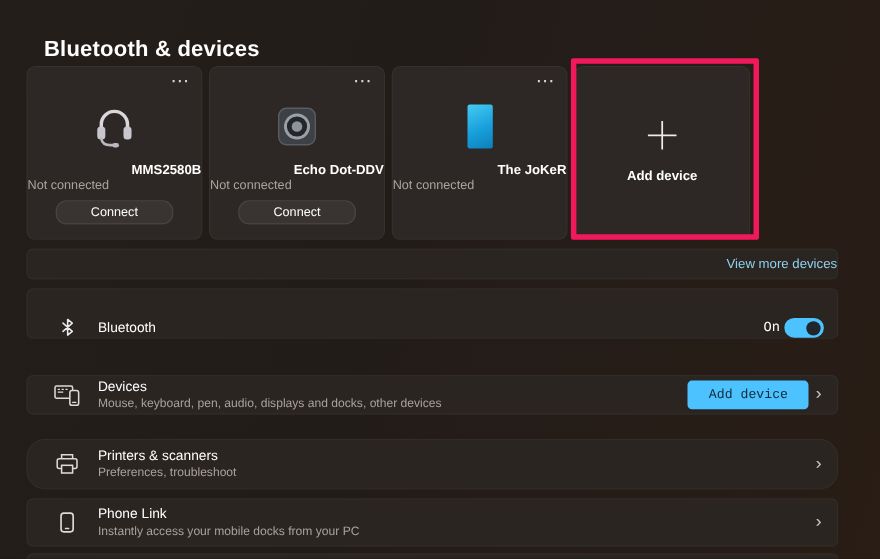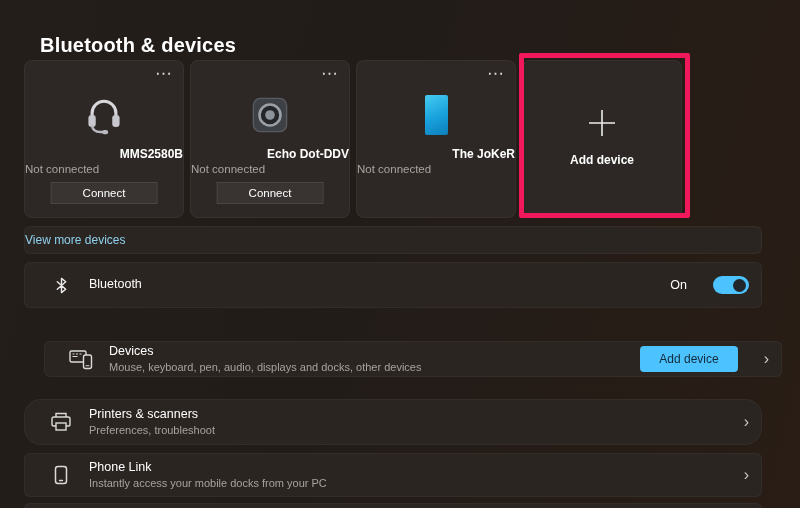--- a/index.html
+++ b/index.html
@@ -30,60 +30,60 @@
     position:absolute; top:86px; left:0; width:100%; text-align:right;
     font-size:12px; font-weight:700; color:#ffffff;
   }
   .dev-status {
     position:absolute; top:102px; left:0; width:100%; text-align:left;
     font-size:11.5px; color:#aaa49f;
   }
   .connect-btn {
     position:absolute; top:121px; left:50%; transform:translateX(-50%);
     background:#393332; color:#ffffff; border:1px solid rgba(255,255,255,.09);
-    border-radius:0; font-size:11.5px; padding:4px 31px;
+    border-radius:10px; font-size:11.5px; padding:4px 31px;
     font-family:inherit; cursor:pointer;
   }
   .joker-phone {
     width:23px; height:40px; border-radius:2px;
     background:linear-gradient(155deg,#46cbf1 0%,#18a0dc 55%,#0c7fb9 100%);
   }
   .add-plus { position:absolute; top:46px; left:0; right:0; display:flex; justify-content:center; }
   .add-label {
     position:absolute; top:92px; left:0; width:100%; text-align:center;
     font-size:12px; font-weight:700; color:#ffffff;
   }
   .highlight-box {
     position:absolute; left:519px; top:53px; width:171px; height:165px;
     border:5px solid #f2185c; border-radius:2px; pointer-events:none; z-index:6;
   }
   .bar-row {
     position:absolute; left:24px; width:738px; background:#2b2522;
     border:1px solid rgba(255,255,255,.04); border-radius:6px;
     display:flex; align-items:center;
   }
-  .viewmore { top:226px; height:28px; justify-content:flex-start; cursor:pointer; }
+  .viewmore { top:226px; height:28px; justify-content:flex-end; cursor:pointer; }
   .viewmore span { font-size:12px; color:#8ed1ee; }
-  .bt-row { top:262px; height:46px; }
+  .bt-row { top:262px; height:46px;align-items:flex-end; }
   .row-icon { margin-left:24px; width:24px; display:flex; justify-content:center; flex:0 0 auto; }
   .row-text { margin-left:16px; }
   .row-title { font-size:12.5px; color:#ffffff; line-height:1.25; }
   .row-sub { font-size:11px; color:#a8a29d; margin-top:1px; line-height:1.2; }
-  .row-right { margin-left:auto; display:flex; align-items:center; margin-right:12px; gap:26px; }
+  .row-right { margin-left:auto; display:flex; align-items:center; margin-right:12px; gap:4px;font-family:Liberation Mono, monospace; }
   .on-label { font-size:12.5px; color:#ffffff; }
   .toggle {
     width:36px; height:18px; border-radius:10px; background:#4cc2ff;
     position:relative; cursor:pointer; flex:0 0 auto;
   }
   .toggle .knob {
     position:absolute; right:3px; top:2.5px; width:13px; height:13px;
     border-radius:50%; background:#20262b;
   }
   .set-row { cursor:pointer; }
-  .row-devices { top:341px; height:36px;margin-left:20px; }
+  .row-devices { top:341px; height:36px; }
   .row-printers { top:399px; height:46px;border-radius:17px; }
   .row-phonelink { top:453px; height:44px; }
   .row-partial { top:503px; height:14px; border-radius:6px; }
   .accent-btn {
     background:#4cc2ff; color:#112b38; border:none; border-radius:4px;
     font-size:12px; font-weight:500; padding:6px 19px; font-family:inherit; cursor:pointer;
   }
   .chevron { font-size:16px; color:#cac6c3; line-height:1; }
 </style>
 </head>

